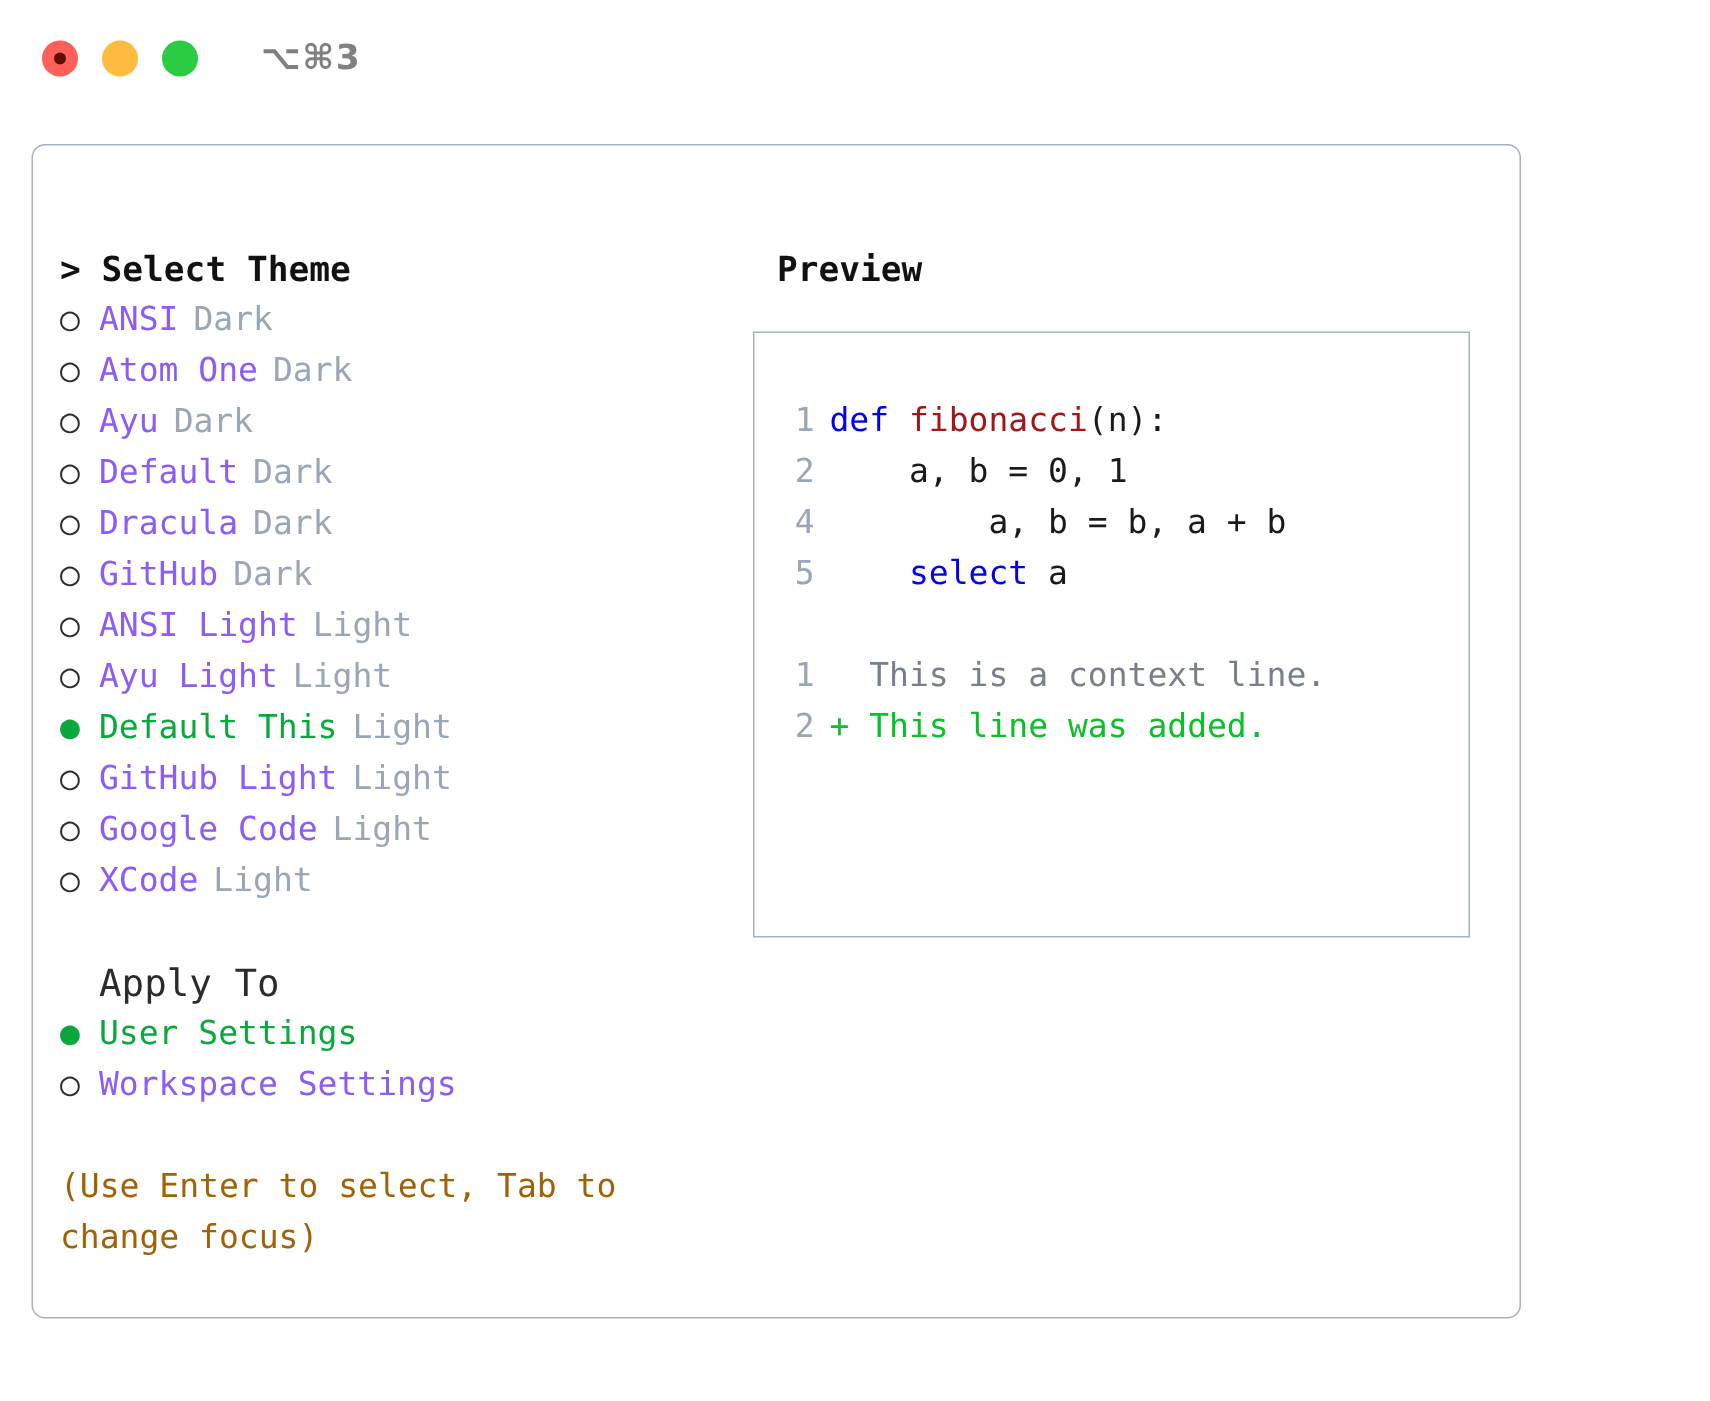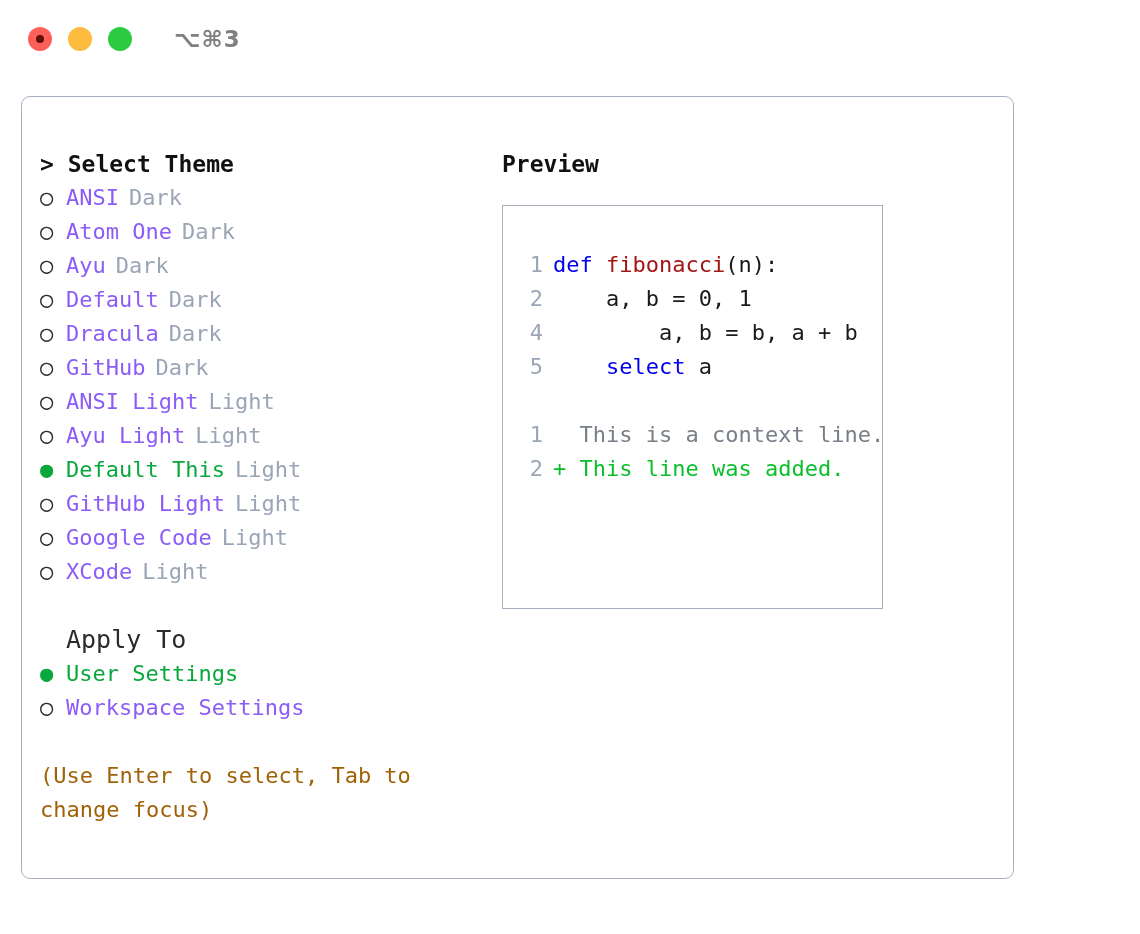--- a/index.html
+++ b/index.html
@@ -59,21 +59,21 @@
     position: absolute;
     left: 21px; top: 96px;
     width: 993px; height: 783px;
     border: 1.6px solid #a7b0bf;
     border-radius: 9px;
     background: #ffffff;
   }
 
   .panel-inner {
     position: absolute;
-    left: 0; top: 0;
+    left: 0; top: 16px;
     width: 100%; height: 100%;
     display: flex;
   }
 
   
   .left-col {
     width: 480px;
     padding: 50px 0 0 18px;
   }
 
@@ -132,27 +132,27 @@
   .right-col {
     flex: 1;
     padding: 50px 0 0 0;
     position: relative;
   }
   .preview-title {
     font-size: 23px;
     font-weight: 700;
     color: #111111;
     line-height: 34px;
-    margin-left: 0;
+    margin-left: 16px;
   }
   .preview-box {
     position: absolute;
     left: 0px;
     top: 108px;
-    width: 381px;
+    width: 478px;
     height: 404px;
     border: 1.6px solid #a7b0bf;
     background: #ffffff;
     padding: 42px 0 0 14px;
   }
   .code-line {
     font-size: 22px;
     line-height: 34px;
     white-space: pre;
     display: block;

